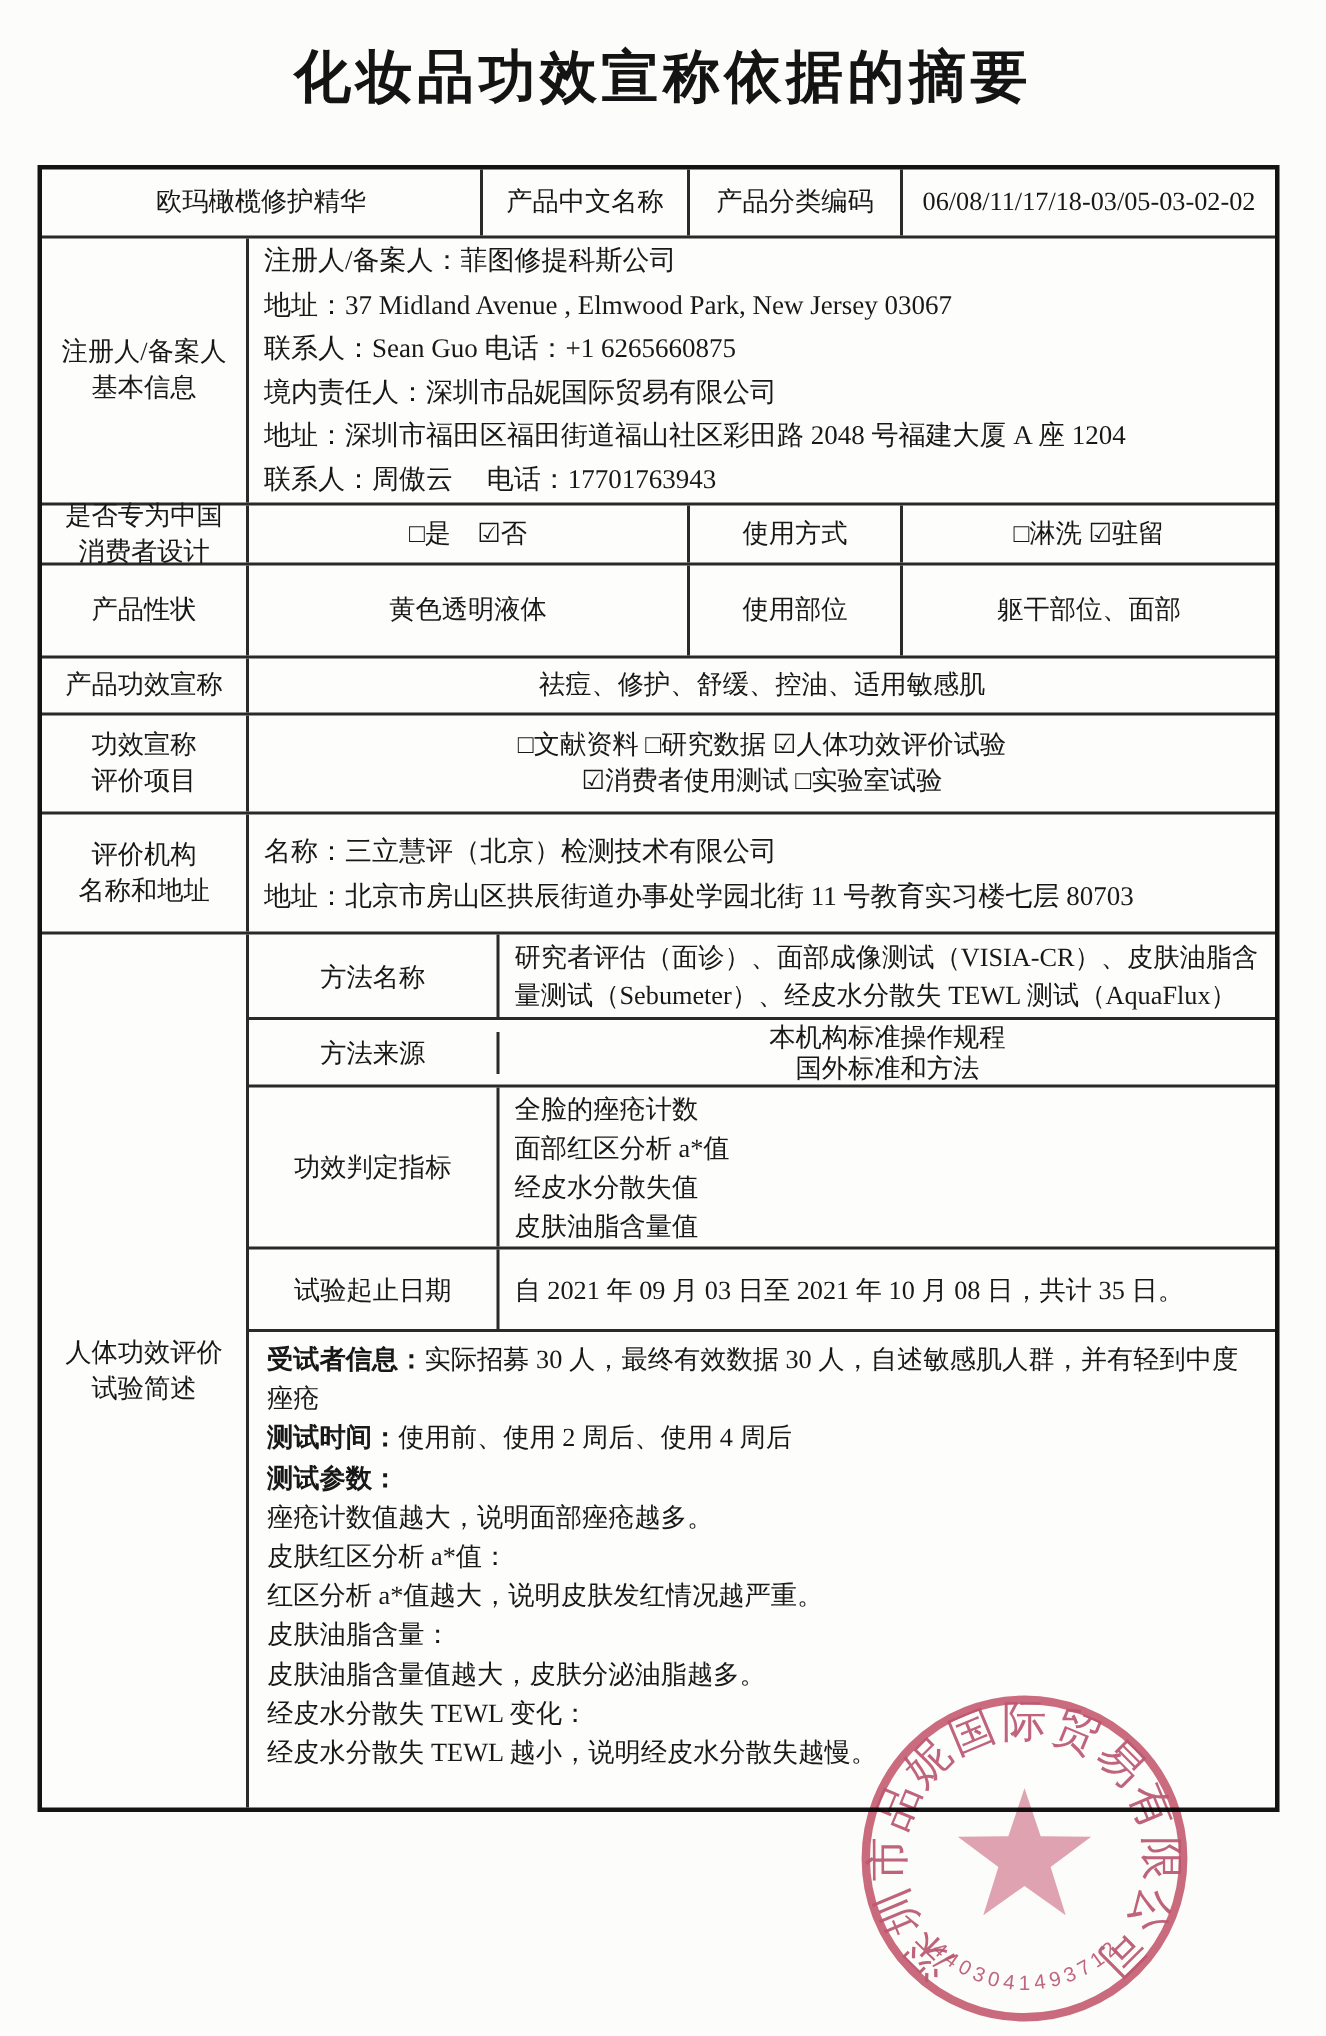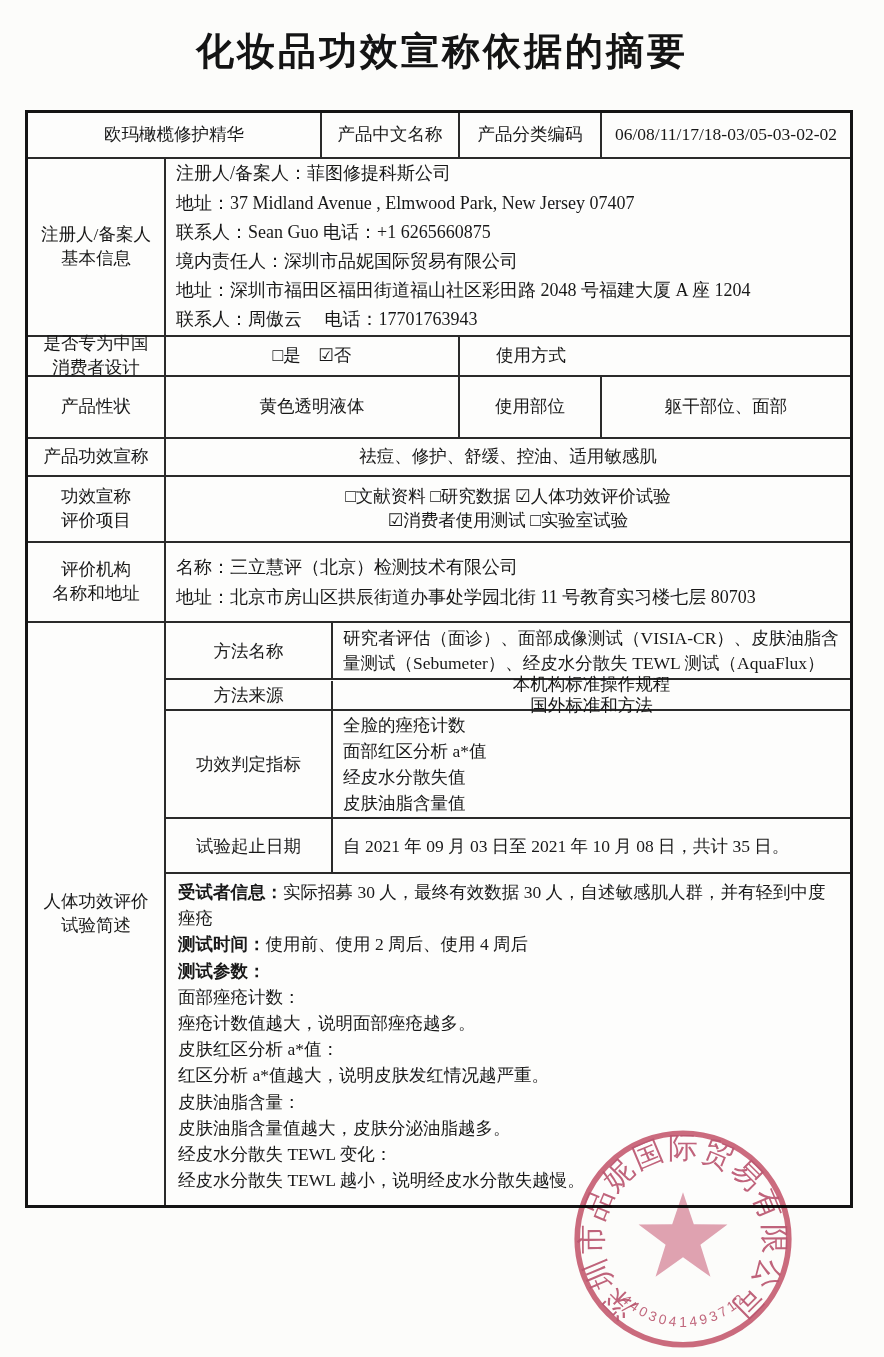--- a/index.html
+++ b/index.html
@@ -49,21 +49,21 @@
     width:167px; border-right:2px solid #2a2a2a;
     display:flex; align-items:center; justify-content:center;
     text-align:center; padding:2px 6px;
   }
   .sub-content {
     flex:1; display:flex; flex-direction:column; justify-content:center;
     padding:3px 10px; line-height:26px;
   }
   .sub-content.centered { text-align:center; }
   .h-mname { height:57px; }
-  .h-msrc  { height:31px;align-items:center; }
+  .h-msrc  { height:45px;align-items:center; }
   .h-ind   { height:108px; }
   .h-date  { height:55px; }
   .summary-block {
     flex:1; padding:5px 12px 4px 12px; line-height:26.2px;
   }
   .summary-block b { font-family:"Liberation Sans","DejaVu Sans",sans-serif; font-weight:bold; }
   
   .stamp {
     position:absolute; left:566px; top:1122px; width:234px; height:234px;
     mix-blend-mode:multiply; opacity:.93; pointer-events:none;
@@ -81,33 +81,34 @@
     <div class="cell c-label">产品中文名称</div>
     <div class="cell c-label3">产品分类编码</div>
     <div class="cell c-val4">06/08/11/17/18-03/05-03-02-02</div>
   </div>
 
   <div class="trow" style="height:178px">
     <div class="cell c-label">注册人/备案人
 基本信息</div>
     <div class="cell c-wide reg-lines">
         <div class="text-line">注册人/备案人：菲图修提科斯公司</div>
-        <div class="text-line">地址：37 Midland Avenue , Elmwood Park, New Jersey 07407</div>
+        <div class="text-line">地址：37 Midland Avenue , Elmwood Park, New Jersey 03067</div>
         <div class="text-line">联系人：Sean Guo 电话：+1 6265660875</div>
         <div class="text-line">境内责任人：深圳市品妮国际贸易有限公司</div>
         <div class="text-line">地址：深圳市福田区福田街道福山社区彩田路 2048 号福建大厦 A 座 1204</div>
         <div class="text-line">联系人：周傲云　 电话：17701763943</div>
       </div>
   </div>
 
   <div class="trow" style="height:40px">
     <div class="cell c-label">是否专为中国
 消费者设计</div>
     <div class="cell c-val2">□是　☑否</div>
     <div class="cell c-label3">使用方式</div>
+    <div class="cell c-val4">□淋洗 ☑驻留</div>
   </div>
 
   <div class="trow" style="height:62px">
     <div class="cell c-label">产品性状</div>
     <div class="cell c-val2">黄色透明液体</div>
     <div class="cell c-label3">使用部位</div>
     <div class="cell c-val4">躯干部位、面部</div>
   </div>
 
   <div class="trow" style="height:38px">
@@ -163,21 +164,20 @@
 
       <div class="subrow h-date">
         <div class="sub-label">试验起止日期</div>
         <div class="sub-content">自 2021 年 09 月 03 日至 2021 年 10 月 08 日，共计 35 日。</div>
       </div>
 
       <div class="summary-block">
           <div class="text-line"><b>受试者信息：</b><span>实际招募 30 人，最终有效数据 30 人，自述敏感肌人群，并有轻到中度痤疮</span></div>
           <div class="text-line"><b>测试时间：</b><span>使用前、使用 2 周后、使用 4 周后</span></div>
           <div class="text-line"><b>测试参数：</b><span></span></div>
-          <div class="text-line"><b></b><span>面部痤疮计数：</span></div>
           <div class="text-line"><b></b><span>痤疮计数值越大，说明面部痤疮越多。</span></div>
           <div class="text-line"><b></b><span>皮肤红区分析 a*值：</span></div>
           <div class="text-line"><b></b><span>红区分析 a*值越大，说明皮肤发红情况越严重。</span></div>
           <div class="text-line"><b></b><span>皮肤油脂含量：</span></div>
           <div class="text-line"><b></b><span>皮肤油脂含量值越大，皮肤分泌油脂越多。</span></div>
           <div class="text-line"><b></b><span>经皮水分散失 TEWL 变化：</span></div>
           <div class="text-line"><b></b><span>经皮水分散失 TEWL 越小，说明经皮水分散失越慢。</span></div>
         </div>
 
     </div>

